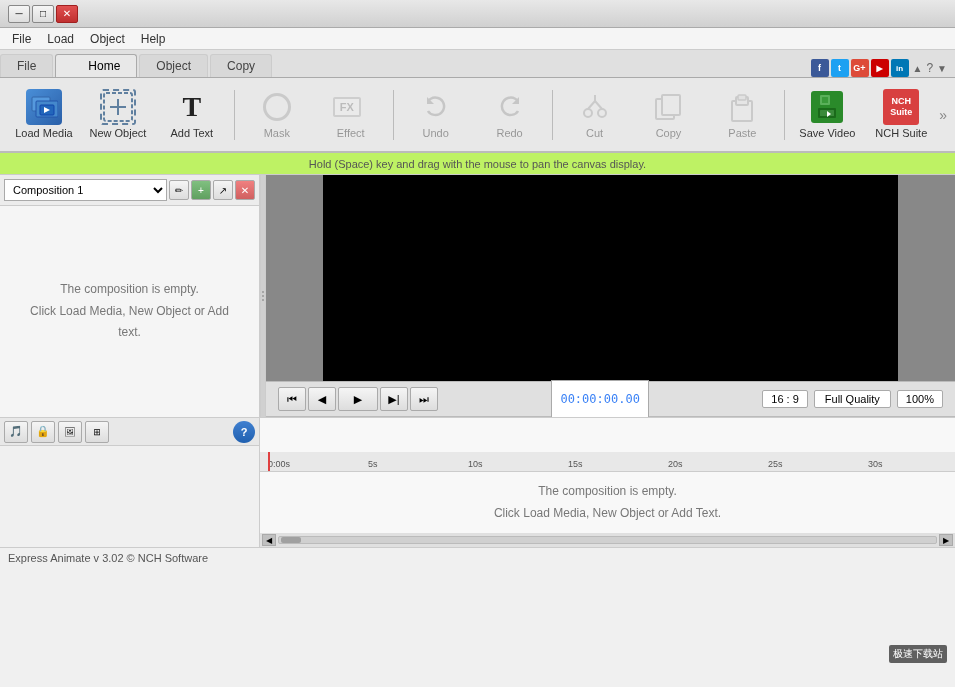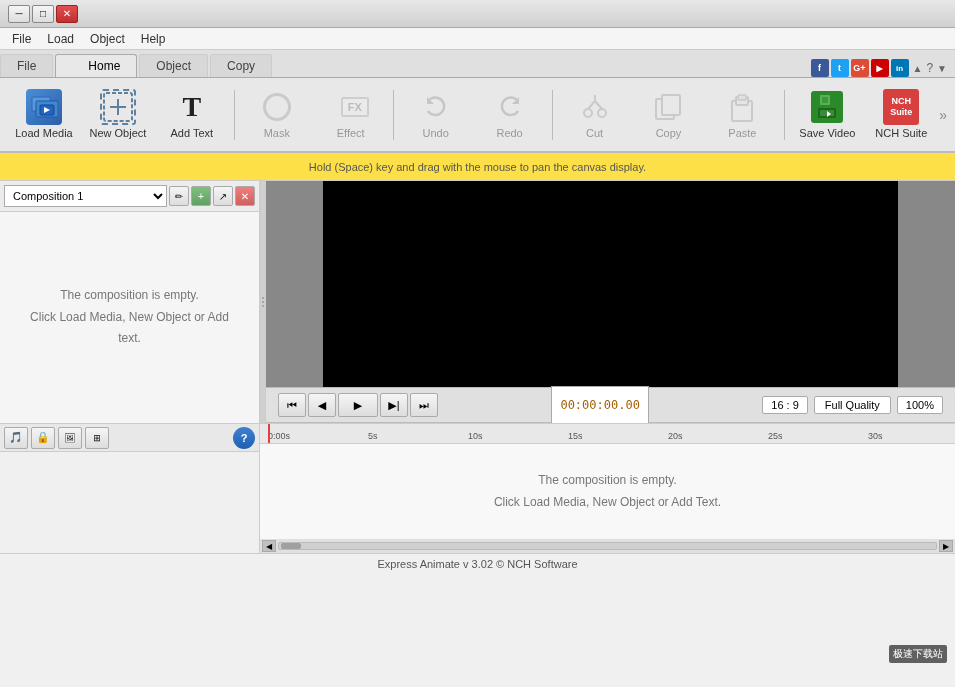--- a/index.html
+++ b/index.html
@@ -39,71 +39,71 @@
     .toolbar-btn .icon-area { width: 36px; height: 36px; display: flex; align-items: center; justify-content: center; }
     .toolbar-btn .btn-label { font-size: 11px; color: #333; text-align: center; line-height: 1.2; }
     .toolbar-sep { width: 1px; height: 50px; background: #bbb; margin: 0 4px; }
 
     
     .icon-load-media { width: 36px; height: 36px; background: linear-gradient(135deg, #4a8fd8, #2a5fa8); border-radius: 4px; display: flex; align-items: center; justify-content: center; color: white; font-size: 18px; position: relative; }
     .icon-new-object { width: 36px; height: 36px; border: 2px dashed #6080a0; border-radius: 3px; display: flex; align-items: center; justify-content: center; color: #6080a0; font-size: 16px; }
     .icon-add-text { width: 36px; height: 36px; display: flex; align-items: center; justify-content: center; color: #333; font-size: 24px; font-weight: bold; font-family: serif; }
     .icon-mask { width: 36px; height: 36px; display: flex; align-items: center; justify-content: center; }
     .icon-mask-circle { width: 28px; height: 28px; border-radius: 50%; border: 3px solid #666; }
-    .icon-effect { width: 36px; height: 36px; display: flex; align-items: center; justify-content: flex-end; position: relative; }
+    .icon-effect { width: 36px; height: 36px; display: flex; align-items: center; justify-content: flex-start; position: relative; }
     .fx-box { width: 28px; height: 20px; border: 2px solid #888; border-radius: 2px; display: flex; align-items: center; justify-content: center; font-size: 11px; font-weight: bold; color: #444; background: #f0f0f0; }
     .icon-save { width: 32px; height: 32px; background: #2a8a2a; border-radius: 3px; display: flex; align-items: center; justify-content: center; color: white; font-size: 16px; }
     .icon-nch { width: 36px; height: 36px; background: #d84040; border-radius: 3px; display: flex; align-items: center; justify-content: center; color: white; font-size: 9px; font-weight: bold; text-align: center; line-height: 1.2; }
 
     
-    .hint-bar { background: #fde047; height: 28px; display: flex; align-items: center; justify-content: center; border-bottom: 1px solid #ccc; font-size: 11px; color: #555; }
+    .hint-bar { background: #bef264; height: 22px; display: flex; align-items: center; justify-content: center; border-bottom: 1px solid #ccc; font-size: 11px; color: #555; }
 
     
     .left-panel { width: 260px; min-width: 260px; background: #f5f5f5; border-right: 1px solid #ccc; display: flex; flex-direction: column; }
     .comp-header { display: flex; align-items: center; padding: 4px; border-bottom: 1px solid #ccc; gap: 2px; background: #ececec; }
     .comp-select { flex: 1; height: 22px; font-size: 11px; border: 1px solid #aaa; background: white; padding: 0 4px; }
     .comp-btn { width: 20px; height: 20px; border: 1px solid #aaa; background: linear-gradient(to bottom, #f5f5f5, #ddd); cursor: pointer; display: flex; align-items: center; justify-content: center; font-size: 10px; border-radius: 2px; }
     .comp-btn.red { background: linear-gradient(to bottom, #f08080, #d06060); }
     .comp-content { flex: 1; display: flex; align-items: center; justify-content: center; padding: 20px; }
     .empty-text { text-align: center; color: #777; font-size: 12px; line-height: 1.8; }
 
     
     .canvas-area { flex: 1; background: #888; display: flex; flex-direction: column; align-items: center; justify-content: center; position: relative; overflow: hidden; }
     .canvas-black { width: 575px; height: 290px; background: #000; }
 
     
     .playback-bar { height: 36px; background: #e0e0e0; border-top: 1px solid #bbb; border-bottom: 1px solid #bbb; display: flex; align-items: center; justify-content: space-between; padding: 0 12px; width: 100%; }
     .pb-controls { display: flex; gap: 2px; align-items: center; }
     .pb-btn { width: 28px; height: 24px; border: 1px solid #aaa; background: linear-gradient(to bottom, #f5f5f5, #ddd); cursor: pointer; display: flex; align-items: center; justify-content: center; font-size: 11px; border-radius: 2px; }
-    .time-display { background: white; border: 1px solid #aaa; padding: 11px 8px; font-size: 12px; font-family: monospace; color: #a16207; }
+    .time-display { background: white; border: 1px solid #aaa; padding: 11px 8px; font-size: 12px; font-family: monospace; color: #3b82f6; }
     .pb-right { display: flex; gap: 6px; align-items: center; }
     .aspect-btn { background: white; border: 1px solid #aaa; padding: 2px 8px; font-size: 11px; cursor: pointer; border-radius: 2px; }
     .quality-btn { background: white; border: 1px solid #aaa; padding: 2px 10px; font-size: 11px; cursor: pointer; border-radius: 2px; }
     .zoom-btn { background: white; border: 1px solid #aaa; padding: 2px 8px; font-size: 11px; cursor: pointer; border-radius: 2px; }
 
     
     .timeline-container { display: flex; height: 130px; border-top: 1px solid #ccc; }
 
     
     .timeline-left { width: 260px; min-width: 260px; background: #f0f0f0; border-right: 1px solid #ccc; display: flex; flex-direction: column; }
     .timeline-toolbar { height: 28px; background: #e8e8e8; border-bottom: 1px solid #ccc; display: flex; align-items: center; padding: 0 4px; gap: 3px; }
     .tl-btn { width: 24px; height: 22px; border: 1px solid #aaa; background: linear-gradient(to bottom, #f5f5f5, #ddd); cursor: pointer; display: flex; align-items: center; justify-content: center; font-size: 11px; border-radius: 2px; }
     .tl-help { width: 22px; height: 22px; border-radius: 50%; background: linear-gradient(to bottom, #4080d0, #2060b0); color: white; display: flex; align-items: center; justify-content: center; font-size: 11px; font-weight: bold; cursor: pointer; margin-left: auto; }
     .tl-content { flex: 1; }
 
     
     .timeline-right { flex: 1; background: #f8f8f8; display: flex; flex-direction: column; overflow: hidden; position: relative; }
-    .timeline-ruler { height: 20px; background: #e8e8e8; border-bottom: 1px solid #ccc; display: flex; align-items: flex-end; padding-bottom: 10px; padding-left: 0; position: relative; overflow: hidden; }
+    .timeline-ruler { height: 20px; background: #e8e8e8; border-bottom: 1px solid #ccc; display: flex; align-items: flex-end; padding-bottom: 10px; padding-left: 0; position: relative; overflow: hidden; margin-top: 34px; }
     .ruler-mark { position: absolute; bottom: 2px; font-size: 9px; color: #555; }
     .playhead { position: absolute; top: 0; left: 0; width: 2px; background: #e04040; height: 100%; z-index: 10; }
     .timeline-tracks { flex: 1; background: #f8f8f8; }
     .timeline-empty { display: flex; flex-direction: column; align-items: center; justify-content: center; height: 100%; color: #777; font-size: 12px; line-height: 1.8; }
 
     
-    .status-bar { height: 20px; background: #f0f0f0; border-top: 1px solid #ccc; display: flex; align-items: center; padding: 0 8px; font-size: 11px; color: #555; justify-content: center; }
+    .status-bar { height: 20px; background: #f0f0f0; border-top: 1px solid #ccc; display: flex; align-items: center; padding: 0 8px; font-size: 11px; color: #555; }
 
     
     .resize-handle { width: 6px; background: #d0d0d0; cursor: col-resize; border-left: 1px solid #ccc; border-right: 1px solid #ccc; display: flex; flex-direction: column; align-items: center; justify-content: center; gap: 2px; }
     .resize-dot { width: 2px; height: 2px; background: #999; border-radius: 50%; }
 
     
     .watermark { position: fixed; bottom: 24px; right: 8px; background: rgba(0,0,0,0.6); color: #fff; font-size: 10px; padding: 2px 4px; border-radius: 2px; pointer-events: none; }
 
     
     .h-scrollbar { height: 14px; background: #e0e0e0; display: flex; align-items: center; padding: 0 2px; }

